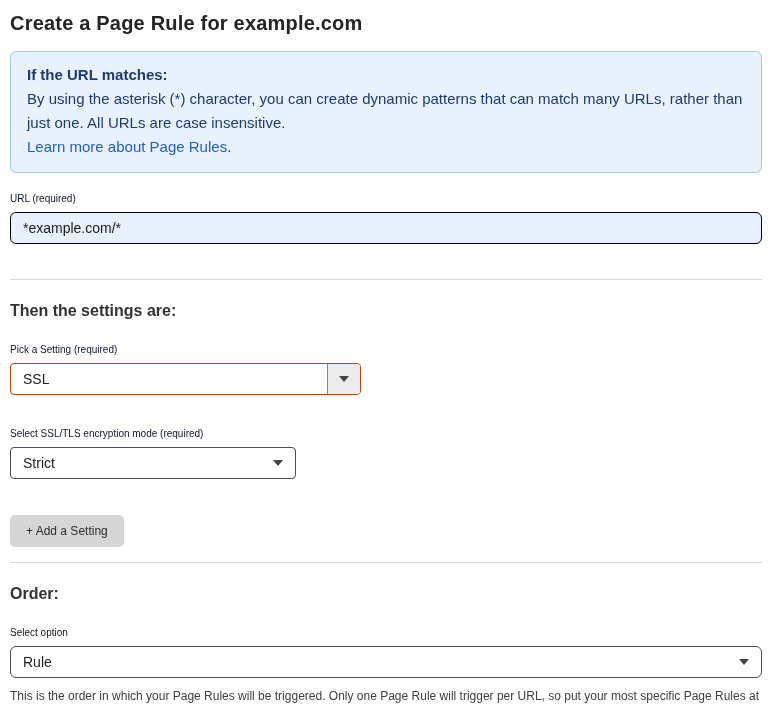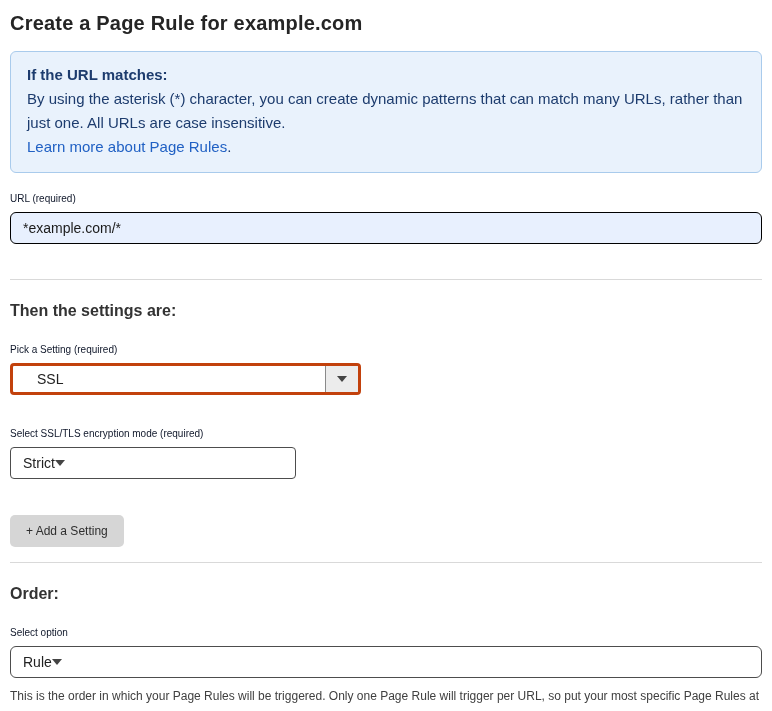--- a/index.html
+++ b/index.html
@@ -76,37 +76,37 @@
     height: 32px;
     border-radius: 4px;
     display: flex;
     align-items: center;
     background: #ffffff;
     font-size: 14px;
     color: #222222;
     cursor: pointer;
     overflow: hidden;
   }
-  .select-split { border: 3px solid #c2410c; padding-left: 12px; }
+  .select-split { border: 1px solid #c2410c; }
   .select-split .select-value {
     flex: 1;
     padding-left: 12px;
   }
   .select-split .arrow-cell {
     width: 33px;
     align-self: stretch;
     border-left: 1px solid #8a8a8a;
     background: #ececec;
     display: flex;
     align-items: center;
     justify-content: center;
   }
   .select-plain {
     border: 1px solid #4d4d4d;
-    justify-content: flex-start;
+    justify-content: space-between;
     padding: 0 12px;
   }
   .select-plain.rounded-6 { border-radius: 6px; }
   .caret-down {
     width: 0; height: 0;
     border-left: 5px solid transparent;
     border-right: 5px solid transparent;
     border-top: 6px solid #444444;
   }
   .btn {

